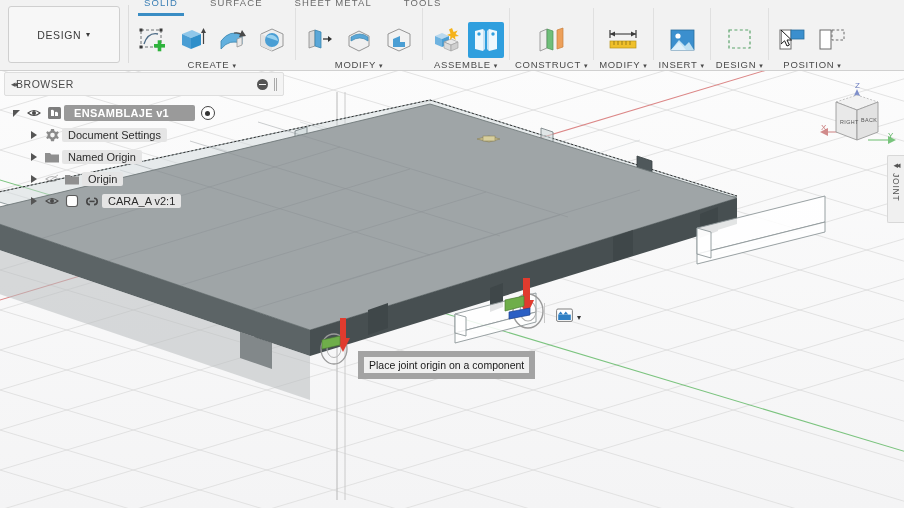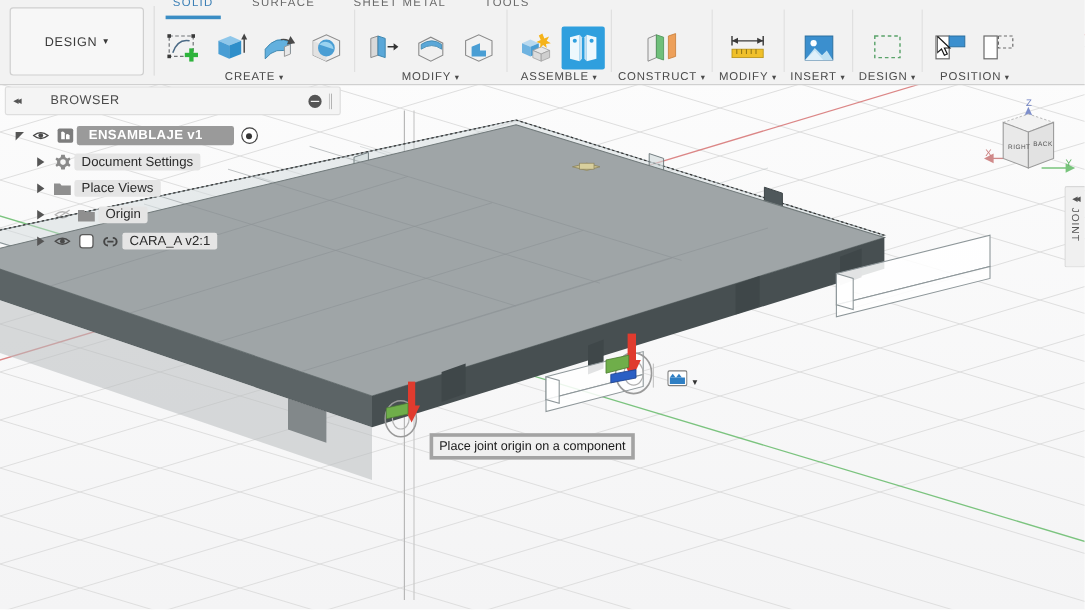--- a/index.html
+++ b/index.html
@@ -41,21 +41,21 @@
   .ic.sel{background:#2f9fde;}
   .ic svg{display:block;}
   .vline{width:1px;height:52px;background:#e0e0e0;align-self:flex-start;margin-top:8px;}
 
   
   #browser{position:absolute;left:4px;top:72px;width:280px;z-index:35;font-size:11px;color:#333;}
   .br-head{
     height:22px;background:#f4f4f4;border:1px solid #dedede;border-radius:2px;
     display:flex;align-items:center;padding:0 6px;
   }
-  .br-head .ttl{font-size:10.5px;letter-spacing:.5px;color:#4a4a4a;margin-left:26px;flex:1;}
+  .br-head .ttl{font-size:10.5px;letter-spacing:.5px;color:#4a4a4a;margin-left:0;flex:1;}
   .dblarrow{font-size:9px;color:#555;letter-spacing:-2px;}
   .minus-circle{width:11px;height:11px;border-radius:50%;background:#555;position:relative;}
   .minus-circle:after{content:"";position:absolute;left:2px;right:2px;top:5px;height:1.5px;background:#f4f4f4;}
   .grip{width:3px;height:13px;margin-left:6px;background:
      linear-gradient(to right,#aaa 1px,transparent 1px) 0 0/2px 100% repeat-x;}
   .tree{margin-top:6px;}
   .row{display:flex;align-items:center;height:22px;padding-left:4px;}
   .row .tw{width:16px;display:flex;justify-content:center;color:#555;font-size:9px;}
   .row .eye{width:20px;display:flex;justify-content:center;}
   .row .ico{width:20px;display:flex;justify-content:center;}
@@ -69,22 +69,22 @@
   
   #jointtab{
     position:absolute;right:0;top:155px;width:16px;height:62px;
     background:#f0f0f0;border:1px solid #d8d8d8;border-right:none;border-radius:2px 0 0 2px;
     display:flex;flex-direction:column;align-items:center;justify-content:flex-start;padding-top:4px;z-index:36;
   }
   #jointtab .vtxt{writing-mode:vertical-rl;font-size:8.5px;letter-spacing:.8px;color:#555;margin-top:3px;}
 
   
   #tooltip{
-    position:absolute;left:358px;top:361px;z-index:38;
-    background:#f0f0f0;border:3px solid #a3a3a3;
+    position:absolute;left:358px;top:351px;z-index:38;
+    background:#f0f0f0;border:6px solid #a3a3a3;
     font-size:10.5px;color:#1a1a1a;padding:2px 5px;white-space:nowrap;
   }
   
   #hud{position:absolute;left:556px;top:308px;z-index:38;display:flex;align-items:center;gap:4px;}
   #hudsep{position:absolute;left:544px;top:303px;width:1px;height:20px;background:#c8c8c8;z-index:38;}
   .hud-caret{font-size:8px;color:#333;}
   
   #cursor{position:absolute;left:781px;top:30px;z-index:50;}
 </style>
 </head>
@@ -511,21 +511,21 @@
 
     <div class="row" style="padding-left:22px">
       <span class="tw">
           <i class="tri"></i>
         </span>
       <span class="ico">
         <svg width="16" height="13" viewBox="0 0 16 13">
             <path d="M1 2 L6 2 L7.3 3.6 L15 3.6 L15 11.5 L1 11.5 Z" fill="#8f8f8f"></path>
           </svg>
       </span>
-      <span class="lbl">Place Views</span>
+      <span class="lbl">Named Origin</span>
     </div>
 
     <div class="row" style="padding-left:22px">
       <span class="tw">
           <i class="tri"></i>
         </span>
       <span class="eye" style="opacity:.38">
         <svg width="14" height="10" viewBox="0 0 14 10">
             <path d="M1 5 Q7 0 13 5 Q7 10 1 5Z" fill="none" stroke="#4a4a4a" stroke-width="1.1"></path>
             <line x1="1" y1="9" x2="13" y2="1" stroke="#4a4a4a" stroke-width="1"></line>

